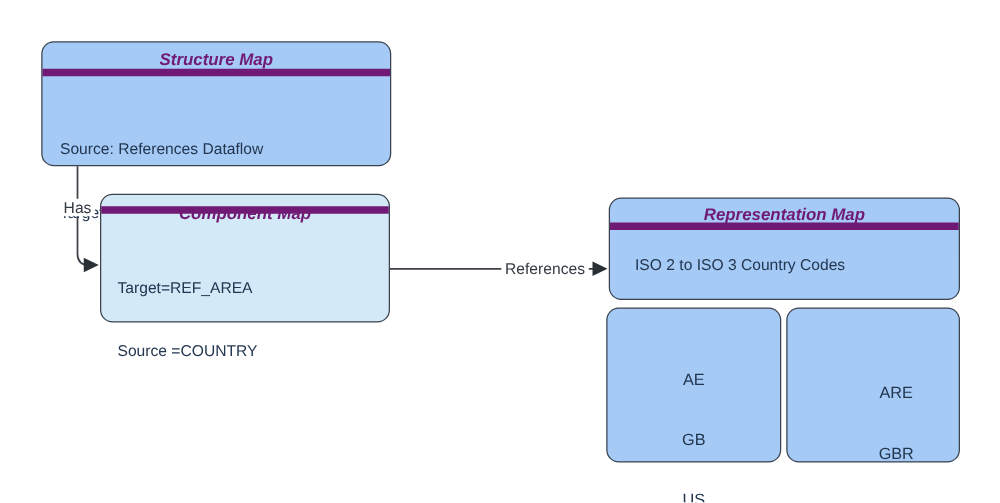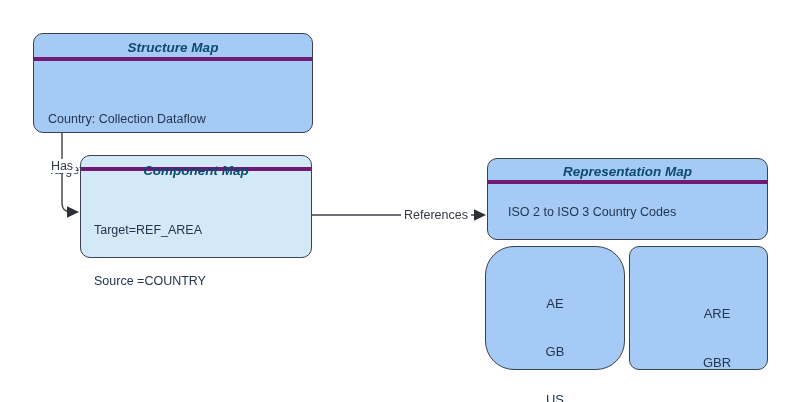--- a/index.html
+++ b/index.html
@@ -26,26 +26,26 @@
     box-sizing: border-box;
     background: #a6caf6;
     border: 1px solid #39424d;
     border-radius: 10px;
     color: #223650;
     z-index: 2;
   }
   .node.light { background: #d3e9f8; }
   .node-title {
     box-sizing: border-box;
-    border-bottom: 4px solid #701a75;
+    border-bottom: 6px solid #701a75;
     font-weight: bold;
     font-style: italic;
     font-size: 13.5px;
     text-align: center;
-    color: #0c4a6e;
+    color: #701a75;
   }
   .structure .node-title { height: 27px; line-height: 27px; }
   .component .node-title { height: 15px; line-height: 30px; }
   .representation .node-title { height: 25px; line-height: 25px; }
   .node-body {
     box-sizing: border-box;
     font-size: 12.5px;
     line-height: 17px;
     white-space: pre;
   }
@@ -59,21 +59,21 @@
     display: flex;
     align-items: center;
     padding-left: 20px;
   }
   .code-box {
     text-align: center;
     font-size: 13px;
     line-height: 16px;
     white-space: pre;
   }
-  .source-codes { left: 485px; top: 246px; width: 140px; height: 124px; padding-top: 17px; border-radius: 29px; }
+  .source-codes { left: 485px; top: 246px; width: 140px; height: 124px; padding-top: 17px; }
   .target-codes { left: 629px; top: 246px; width: 139px; height: 124px; padding-top: 27px; }
   .code-box .code-line { line-height: 16px; }
   .target-codes .code-line { line-height: 16.5px; padding-left: 37px; }
   .edge-label {
     position: absolute;
     transform: translate(-50%, -50%);
     background: #ffffff;
     padding: 0 3px;
     font-size: 12.5px;
     color: #333a42;
@@ -91,21 +91,21 @@
   <svg class="connector-layer" viewBox="0 0 800 402" xmlns="http://www.w3.org/2000/svg">
     <path d="M 62 133 L 62 203 Q 62 212 71 212 L 69 212" fill="none" stroke="#3d4248" stroke-width="1.4"></path>
     <polygon points="79,212 67,206.2 67,217.8" fill="#2b3036"></polygon>
     <path d="M 312 215 L 475 215" fill="none" stroke="#3d4248" stroke-width="1.4"></path>
     <polygon points="486,215 474,209.2 474,220.8" fill="#2b3036"></polygon>
   </svg>
 
   <div class="node structure structure-map">
     <div class="node-title">Structure Map</div>
     <div class="node-body">
-      <div class="body-line">Country: Collection Dataflow</div>
+      <div class="body-line">Source: References Dataflow</div>
       <div class="body-line">Target:   Dissemination Dataflow</div>
     </div>
   </div>
 
   <div class="node light component component-map">
     <div class="node-title">Component Map</div>
     <div class="node-body">
       <div class="body-line">Target=REF_AREA</div>
       <div class="body-line">Source =COUNTRY</div>
     </div>

